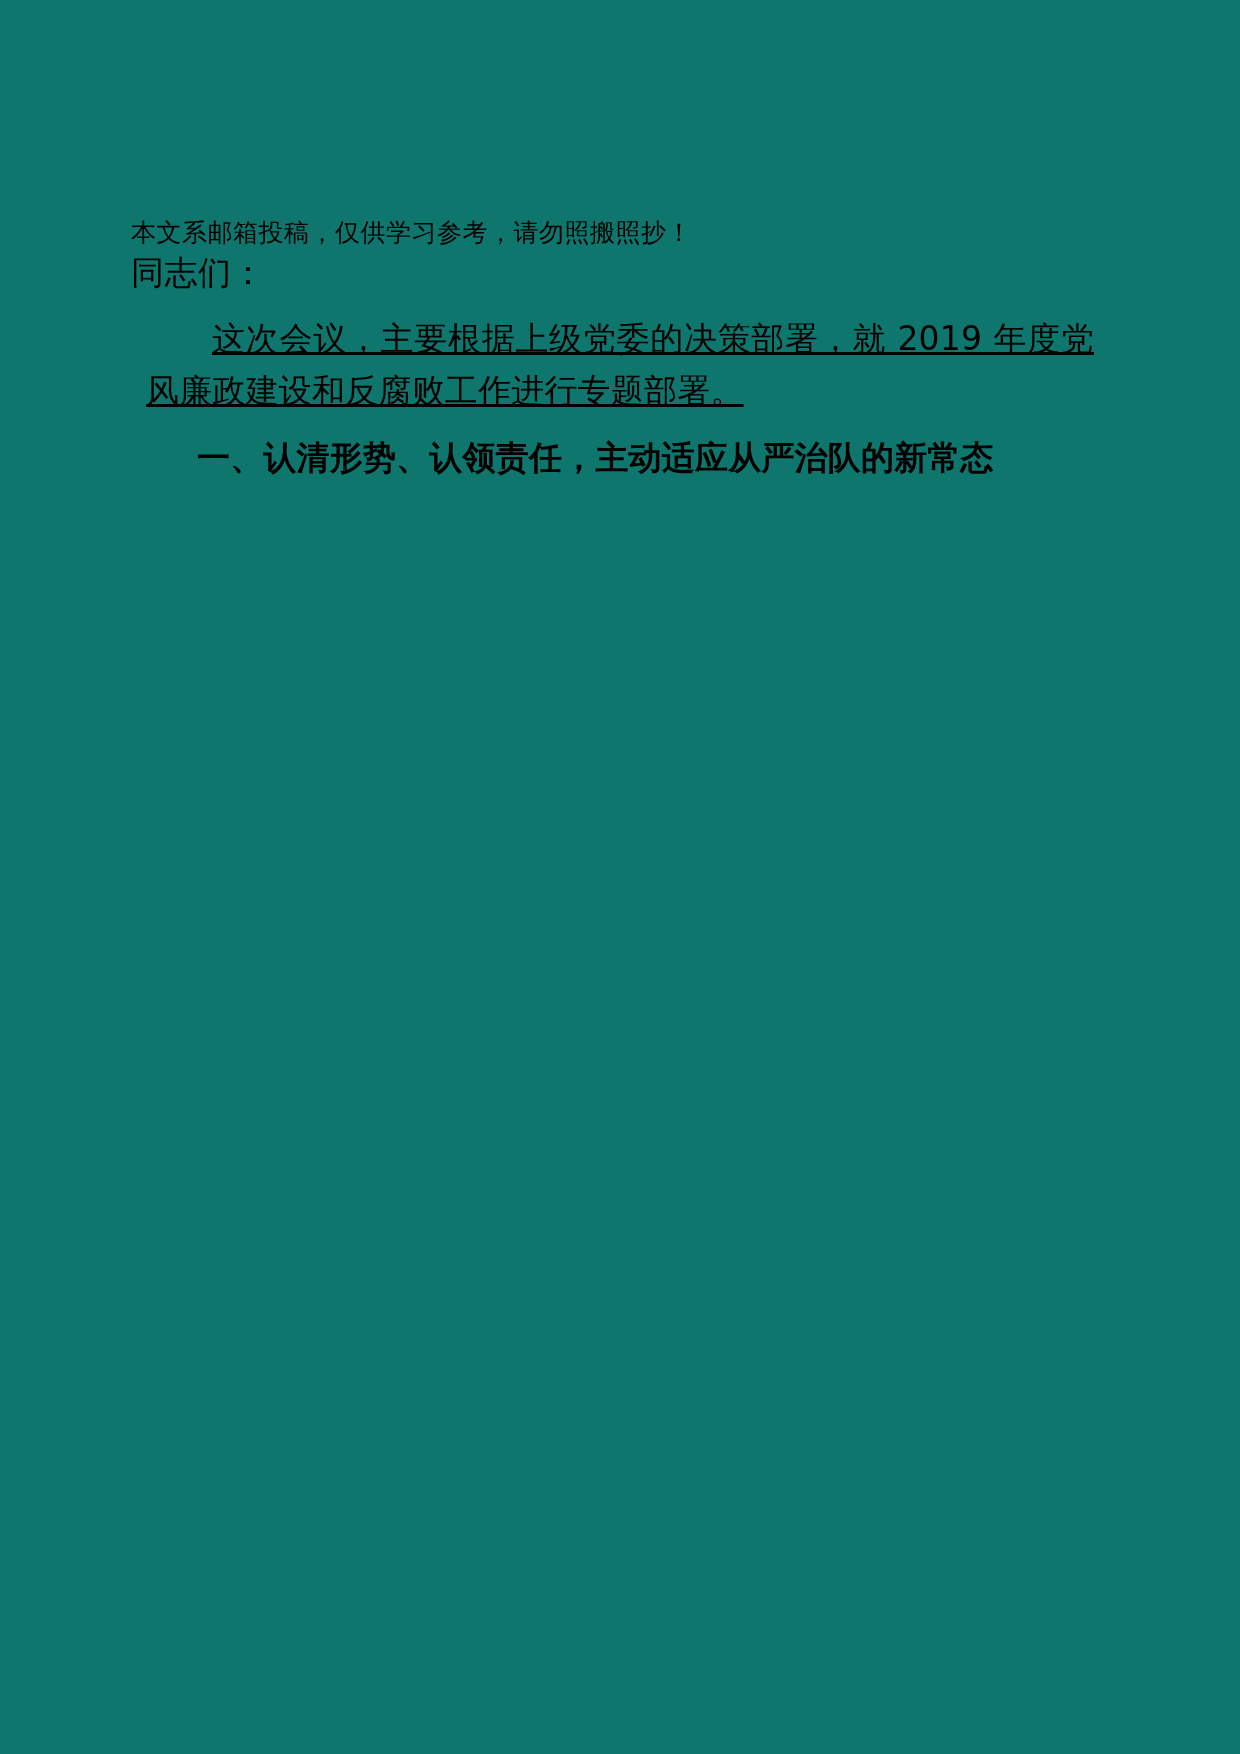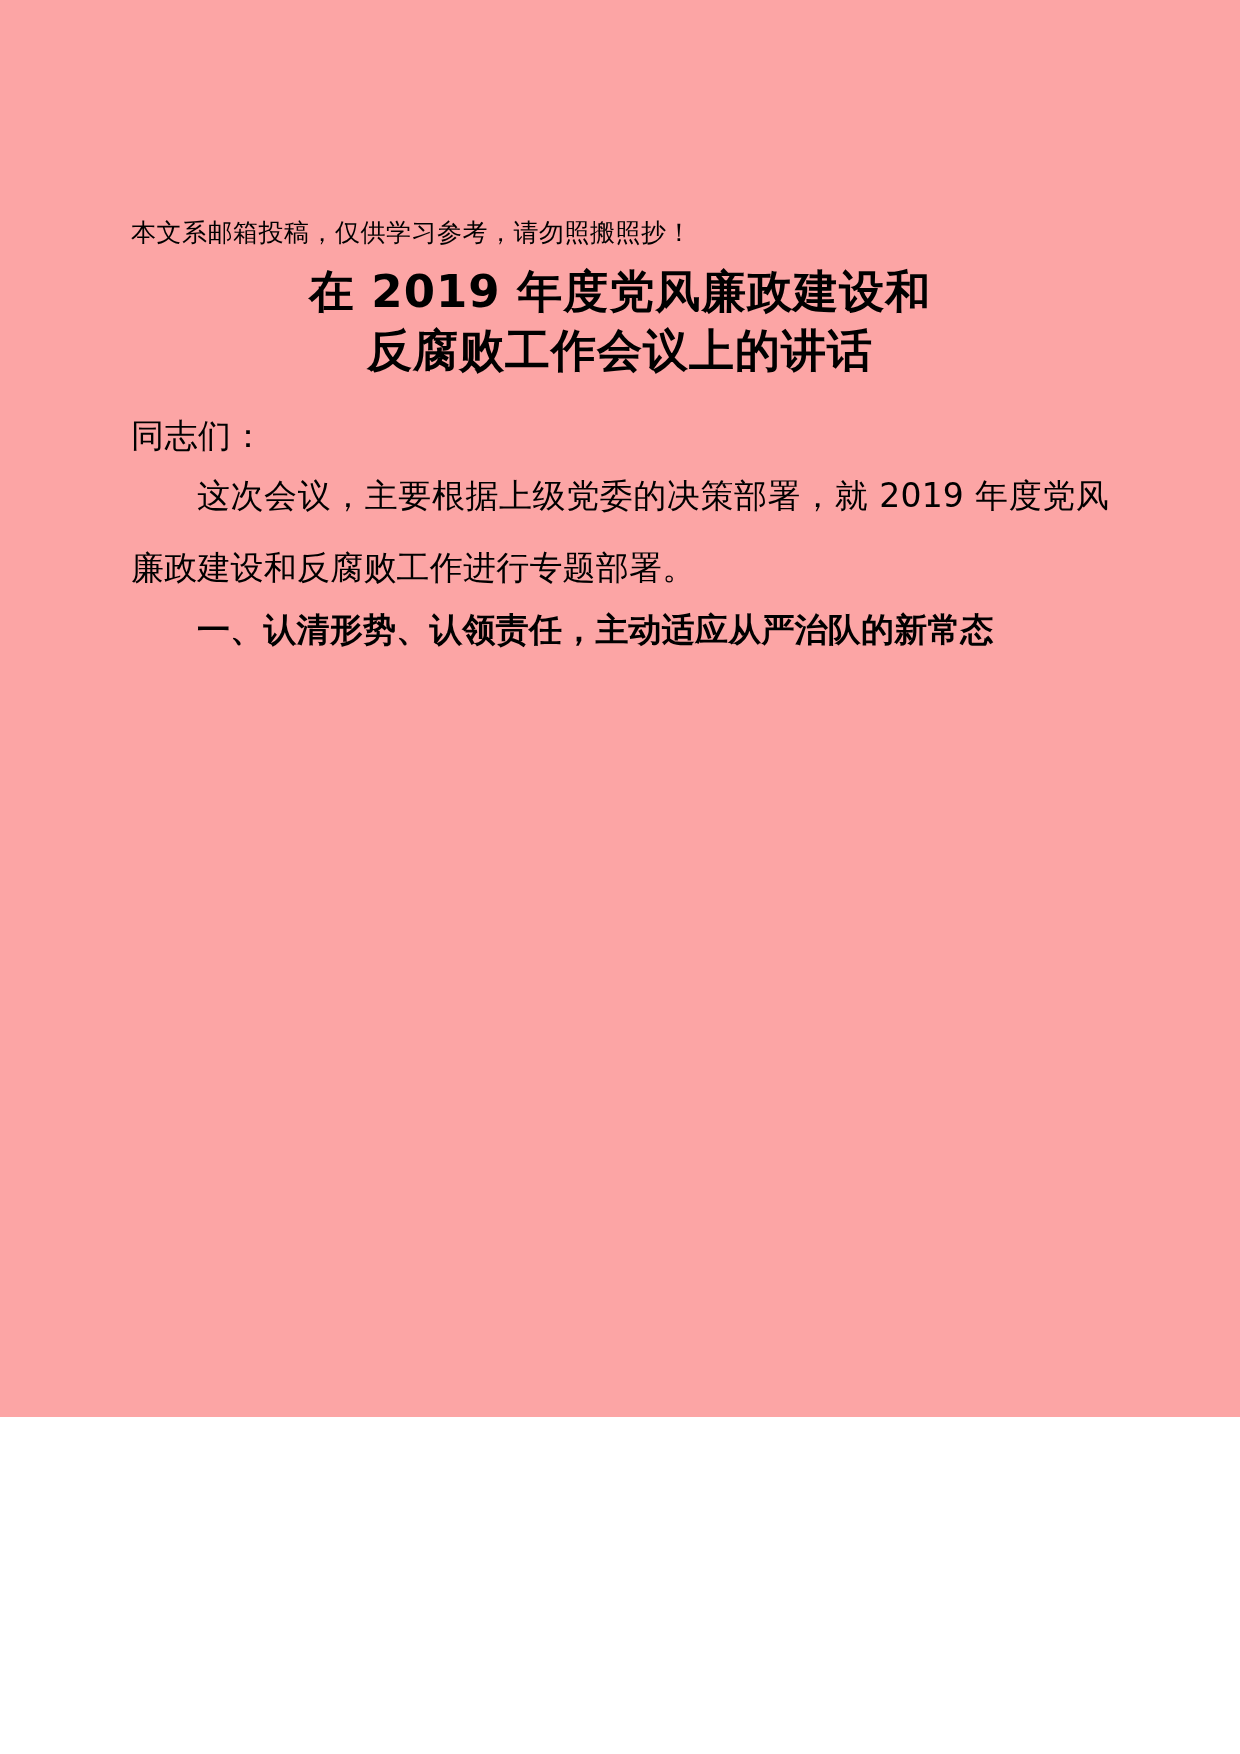--- a/index.html
+++ b/index.html
@@ -7,22 +7,22 @@
     padding: 0;
     background: #ffffff;
   }
   body {
     font-family: "DejaVu Sans", "Liberation Sans", sans-serif;
     color: #000000;
   }
   .page {
     position: relative;
     width: 1240px;
-    height: 1417px;
-    background: #fca5a5;
+    height: 1754px;
+    background: #0f766e;
     box-sizing: border-box;
     overflow: hidden;
   }
   .content {
     position: absolute;
     left: 131px;
     top: 0;
     width: 978px;
   }
   .notice {
@@ -42,50 +42,47 @@
   }
   .doc-title .tline {
     display: block;
   }
   .salutation {
     font-size: 33px;
     line-height: 1.5;
     letter-spacing: 0.5px;
   }
   p.body-par {
-    margin: 0;
+    margin: 15px;
     font-size: 33px;
-    line-height: 72px;
+    line-height: 52px;
     text-align: justify;
     text-justify: inter-ideograph;
     text-indent: 2em;
     letter-spacing: 0.2px;
+    text-decoration: underline;
   }
   p.section-head {
     margin: 0;
     font-size: 33px;
     line-height: 52px;
     text-indent: 2em;
     font-weight: bold;
     letter-spacing: 0.2px;
     font-family: Liberation Serif, serif;
   }
 </style>
 </head>
 <body>
 
 <div class="page">
   <div class="content">
 
     <div class="notice">本文系邮箱投稿，仅供学习参考，请勿照搬照抄！</div>
 
-    <h1 class="doc-title">
-      <span class="tline">在 2019 年度党风廉政建设和</span>
-      <span class="tline">反腐败工作会议上的讲话</span>
-    </h1>
 
     <div class="salutation">同志们：</div>
 
     <p class="body-par">这次会议，主要根据上级党委的决策部署，就 2019 年度党风廉政建设和反腐败工作进行专题部署。</p>
 
 
     <p class="section-head">一、认清形势、认领责任，主动适应从严治队的新常态</p>
 
 
   </div>

